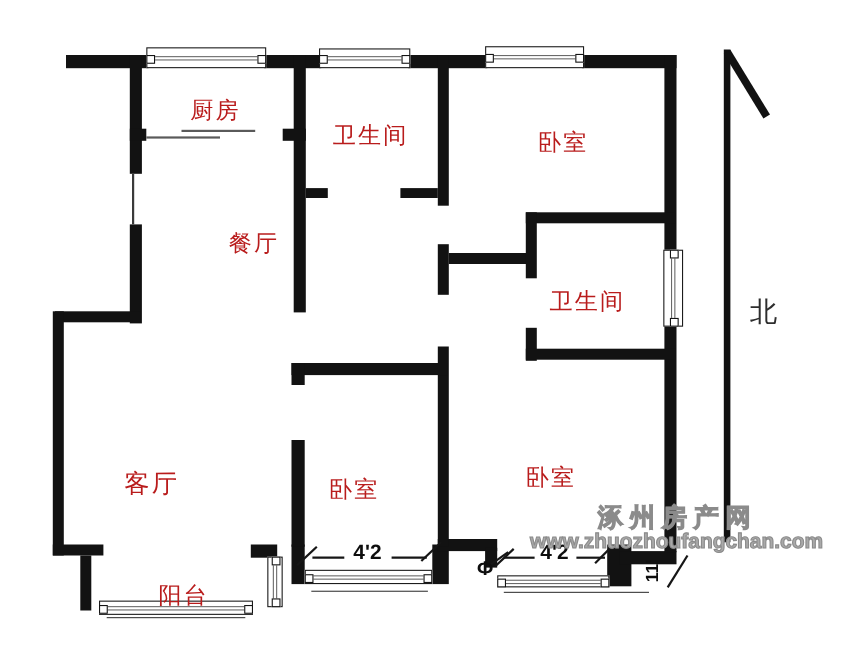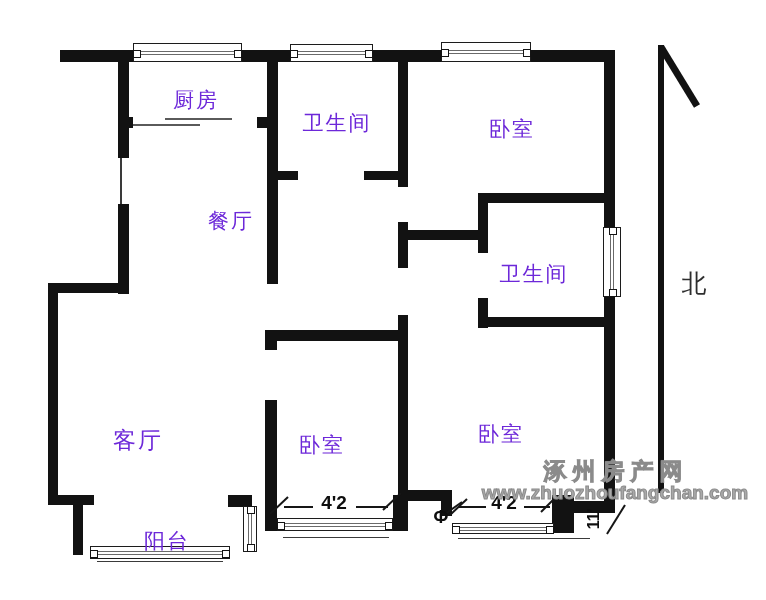--- a/index.html
+++ b/index.html
@@ -14,21 +14,21 @@
   .win{position:absolute;background:#ffffff;border:1px solid #1c1c1c;box-sizing:border-box;}
   .win .glass-h{position:absolute;left:4px;right:4px;top:50%;height:4px;margin-top:-2px;
     border-top:1px solid #6a6a6a;border-bottom:1px solid #6a6a6a;box-sizing:border-box;background:#fff;}
   .win .glass-v{position:absolute;top:4px;bottom:4px;left:50%;width:4px;margin-left:-2px;
     border-left:1px solid #6a6a6a;border-right:1px solid #6a6a6a;box-sizing:border-box;background:#fff;}
   .sq{position:absolute;width:8px;height:8px;background:#fff;border:1px solid #141414;box-sizing:border-box;}
   
   .room-label{
     position:absolute;transform:translate(-50%,-50%);
     font-family:"Liberation Serif","DejaVu Serif",serif;
-    font-size:21px;color:#6d28d9;white-space:nowrap;letter-spacing:2px;
+    font-size:21px;color:#b91c1c;white-space:nowrap;letter-spacing:2px;
   }
   .compass-label{
     position:absolute;transform:translate(-50%,-50%);
     font-family:"Liberation Serif","DejaVu Serif",serif;
     font-size:25px;color:#2e2e2e;
   }
   .dim{
     position:absolute;transform:translate(-50%,-50%);
     font-weight:bold;font-size:19px;color:#0e0e0e;white-space:nowrap;
   }

